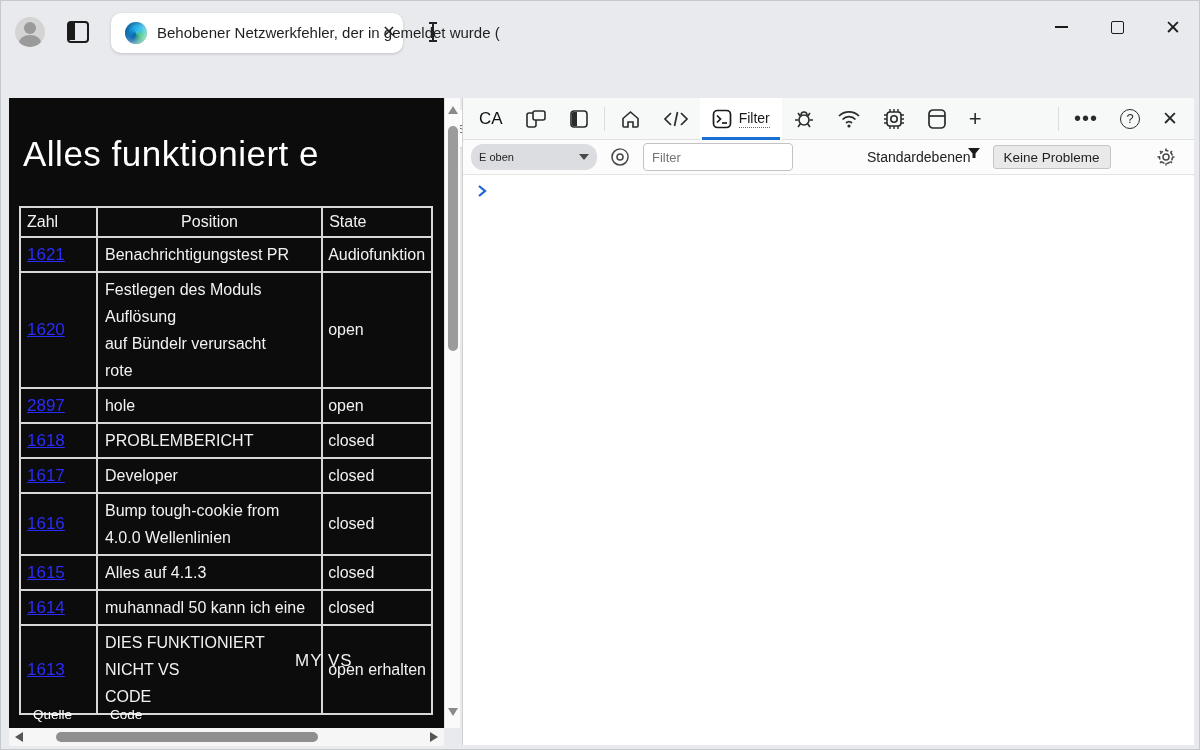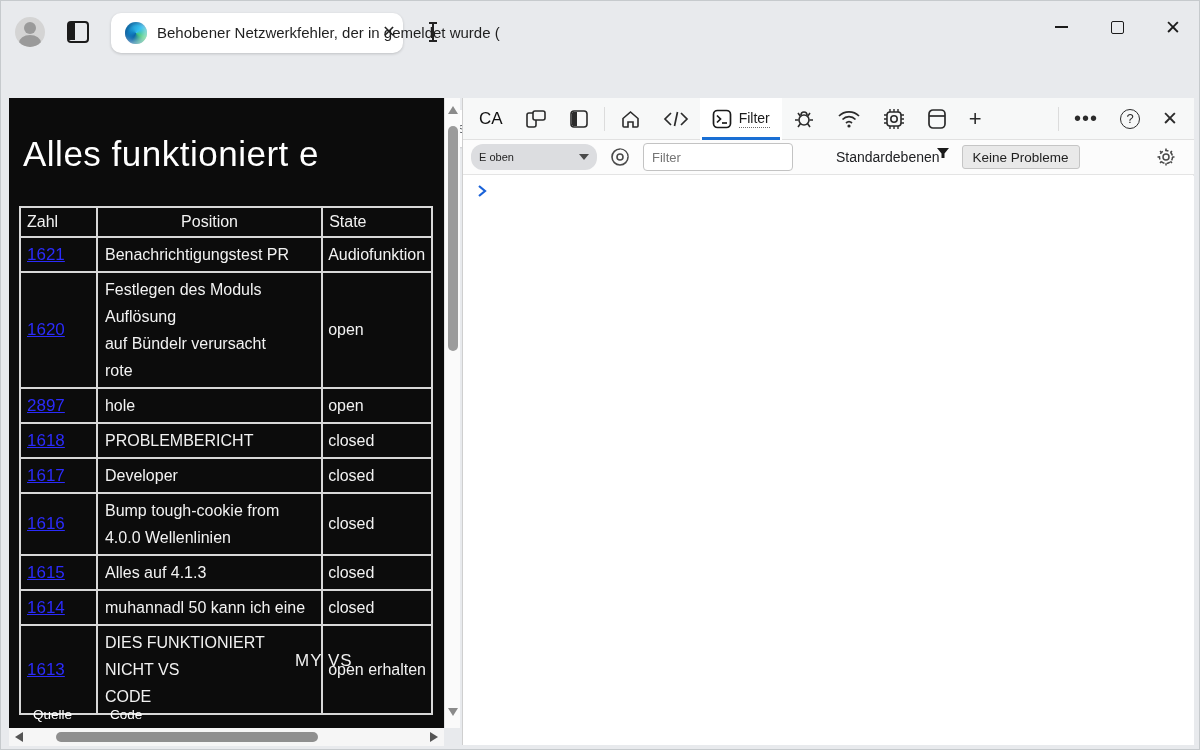--- a/index.html
+++ b/index.html
@@ -80,21 +80,21 @@
   .dt-right { margin-left:auto; display:flex; align-items:center; }
   .dt-plus { font-size:22px; font-weight:300; color:#2b2b2b; }
   .dt-close { font-size:19px; color:#2b2b2b; }
   .help-circle { width:20px; height:20px; border:1.6px solid #2b2b2b; border-radius:50%; font-size:13px; display:flex; align-items:center; justify-content:center; }
 
   .dt-toolbar { position:absolute; left:0; top:42px; width:731px; height:35px; background:#fcfcfc; border-bottom:1px solid #e4e4e4; display:flex; align-items:center; gap:12px; padding:0 8px; }
   .ctx-dd { display:flex; align-items:center; justify-content:space-between; width:126px; height:26px; background:#dcdde0; border-radius:12px; padding:0 8px; font-size:11px; color:#1f1f1f; }
   .dd-caret { width:0; height:0; border-left:5px solid transparent; border-right:5px solid transparent; border-top:6px solid #4a4a4a; }
   .filter-input { width:150px; height:28px; border:1px solid #c3c3c3; border-radius:4px; font-size:13px; padding:0 8px; color:#202124; font-family:"Liberation Sans", sans-serif; outline:none; }
   .filter-input::placeholder { color:#757575; }
-  .levels { display:flex; align-items:center; font-size:14px; color:#202124; margin-left:31px; }
+  .levels { display:flex; align-items:center; font-size:14px; color:#202124; margin-left:62px; }
   .funnel { margin-left:-4px; margin-top:-8px; }
   .issues-badge { height:24px; background:#e9e9e9; border:1px solid #c5c5c5; border-radius:3px; font-size:13.5px; color:#1f1f1f; display:flex; align-items:center; padding:0 10px; }
   .gear { margin-left:auto; margin-right:10px; color:#4a4a4a; }
   .console-body { position:absolute; left:0; top:78px; width:731px; height:569px; background:#ffffff; }
   .prompt { position:absolute; left:14px; top:8px; }
 
   svg { display:block; }
 </style>
 </head>
 <body>

